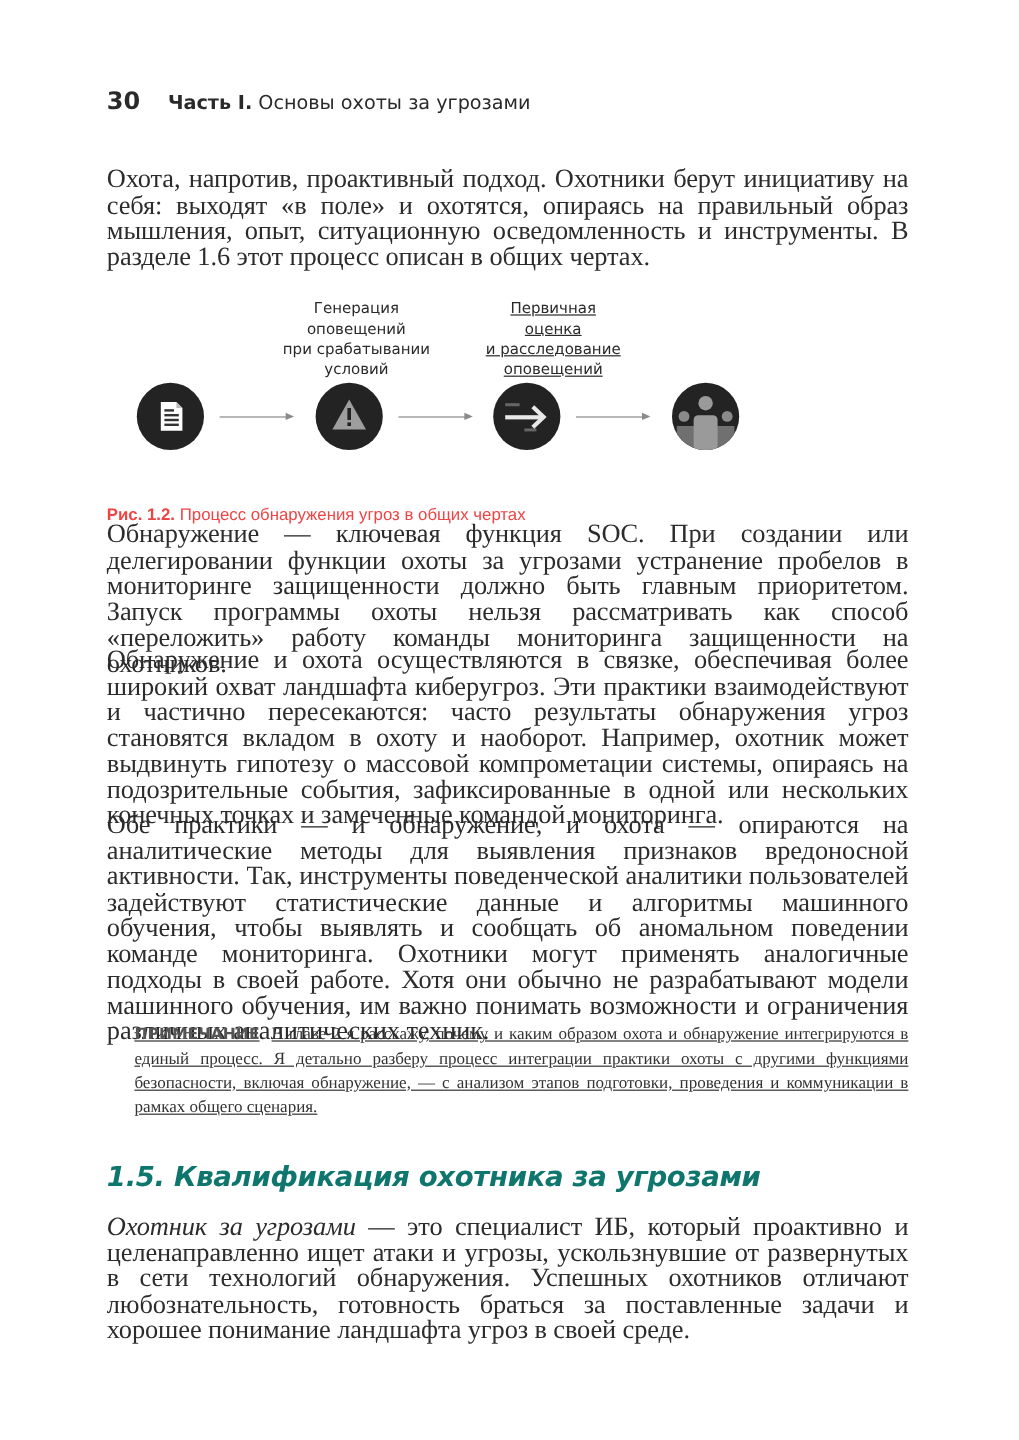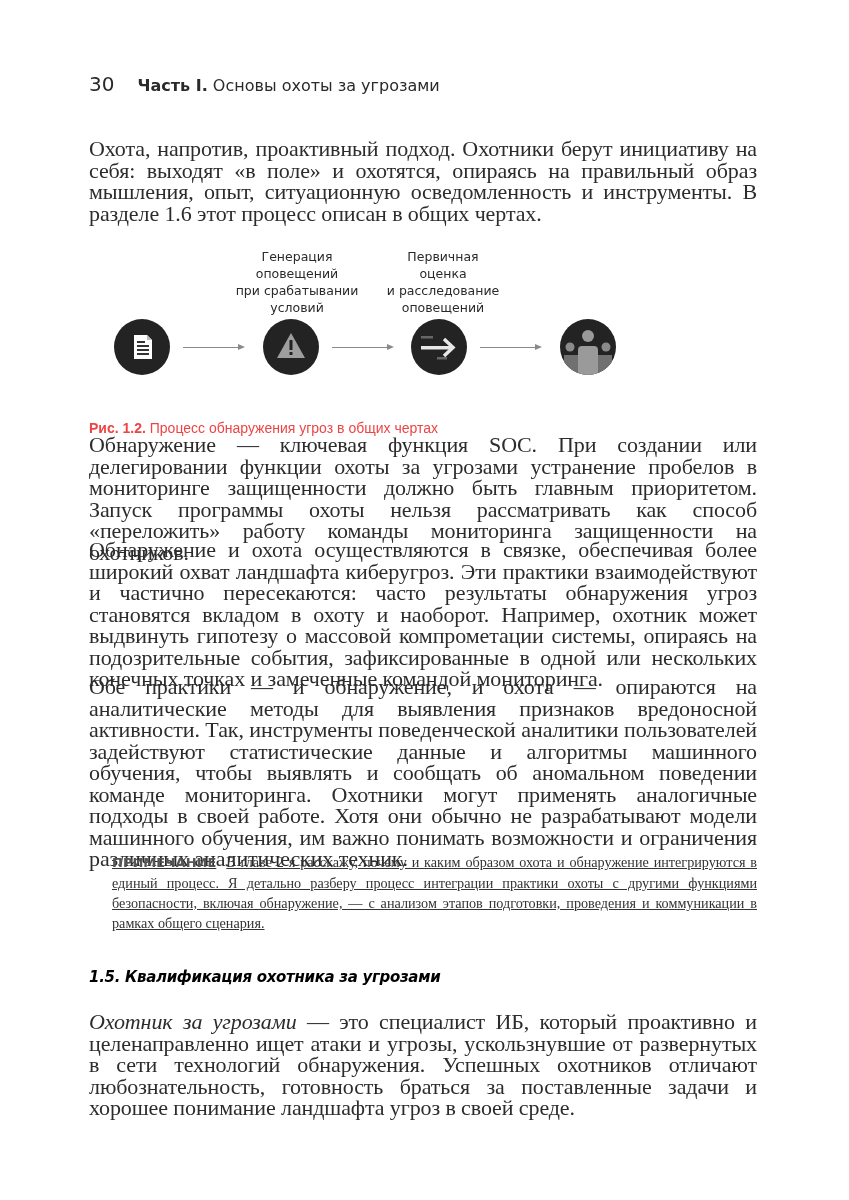--- a/index.html
+++ b/index.html
@@ -1,48 +1,48 @@
 <!DOCTYPE html>
 <html><head>
 <meta charset="utf-8">
 <style>
   html, body { margin:0; padding:0; background:#fff; }
   body { width:849px; height:1200px; position:relative; overflow:hidden; color:#2a2a2a; }
   .header { position:absolute; left:89px; top:72px; font-family:"DejaVu Sans", sans-serif; font-size:16px; color:#2a2a2a; white-space:nowrap; }
-  .header .pnum { font-weight:normal; font-size:20px; margin-right:18px; }
+  .header .pnum { font-weight:bold; font-size:20px; margin-right:18px; }
   .header .part { font-weight:bold; }
   .p { position:absolute; left:89px; width:668px; font-family:"Liberation Serif", serif; font-size:22px; line-height:21.5px; text-align:justify; color:#2c2c2c; letter-spacing:-0.1px; }
   .diagram { position:absolute; left:80px; top:248px; width:580px; height:130px; }
   .step-label { position:absolute; width:150px; text-align:center; font-family:"DejaVu Sans", sans-serif; font-size:12.5px; line-height:17px; color:#2a2a2a; }
   .circle { position:absolute; width:56px; height:56px; border-radius:50%; background:#232323; overflow:hidden; }
   .arrow { position:absolute; height:1px; background:#8a8a8a; }
   .arrow::after { content:""; position:absolute; right:-2px; top:-3px; border-left:7px solid #8a8a8a; border-top:3.5px solid transparent; border-bottom:3.5px solid transparent; }
   .caption { position:absolute; left:89px; top:392px; font-family:Liberation Sans, sans-serif; font-size:14px; color:#ef4444;margin-top:28px; }
   .caption b { font-weight:bold; }
   .note { position:absolute; left:112px; top:852px; width:645px; font-family:"Liberation Serif", serif; font-size:14.2px; line-height:20px; text-align:justify; color:#333;text-decoration:underline; }
   .note .note-label { font-family:"DejaVu Sans", sans-serif; font-weight:bold; font-size:13px; color:#555; margin-right:10px; }
-  .h2 { position:absolute; left:89px; top:968px; font-family:"DejaVu Sans", sans-serif; font-weight:bold; font-style:italic; font-size:15px; color:#000000; letter-spacing:-0.3px; }
+  .h2 { position:absolute; left:89px; top:968px; font-family:"DejaVu Sans", sans-serif; font-weight:bold; font-style:italic; font-size:23px; color:#0f766e; letter-spacing:-0.3px; }
 </style>
 </head>
 <body>
 
 <div class="header">
   <span class="pnum">30</span>
   <span class="part">Часть I.</span>
   <span>Основы охоты за угрозами</span>
 </div>
 
 <div class="p" style="top:138px;">Охота, напротив, проактивный подход. Охотники берут инициативу на себя: выходят «в поле» и охотятся, опираясь на правильный образ мышления, опыт, ситуационную осведомленность и инструменты. В разделе 1.6 этот процесс описан в общих чертах.</div>
 
 <div class="diagram">
   <div class="step-label" style="left: 142px; top: 0px; white-space: pre-line;">Генерация
 оповещений
 при срабатывании
 условий</div>
-  <div class="step-label" style="left: 288px; top: 0px; white-space: pre-line;">Первичная
+  <div class="step-label" style="left: 306px; top: 0px; white-space: pre-line; text-decoration: underline;">Первичная
 оценка
 и расследование
 оповещений</div>
 
   <div class="circle" style="left:34px; top:71px;">
     <svg width="56" height="56" viewBox="0 0 56 56">
       <polygon points="20,16 33,16 38,21 38,40 20,40" fill="#ffffff"></polygon>
       <polygon points="33,16 38,21 33,21" fill="#bdbdbd"></polygon>
       <rect x="23" y="22" width="8" height="2" fill="#333"></rect>
       <rect x="23" y="26" width="12" height="2" fill="#333"></rect>

